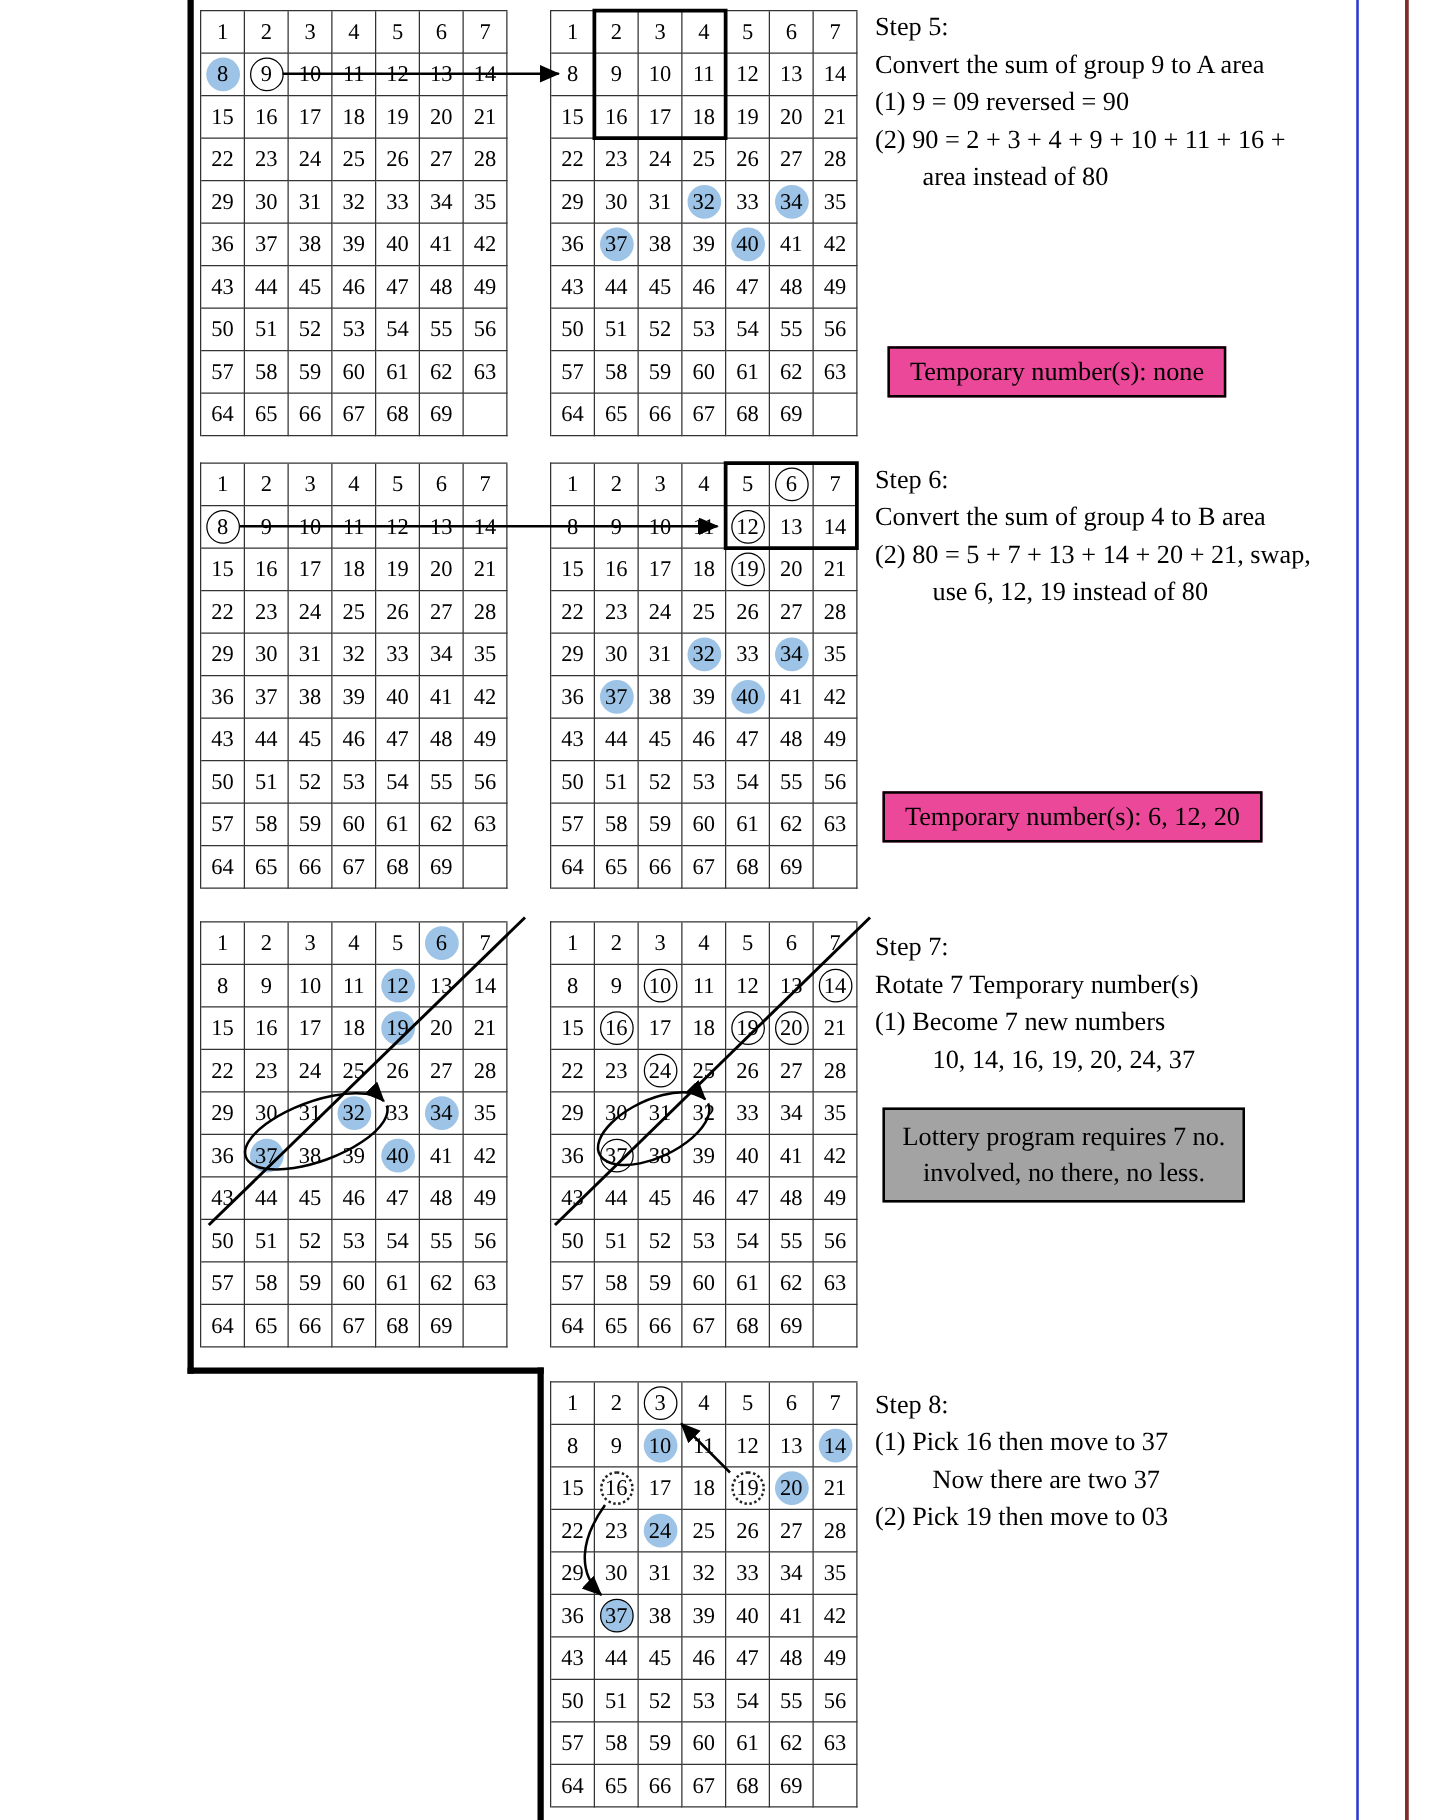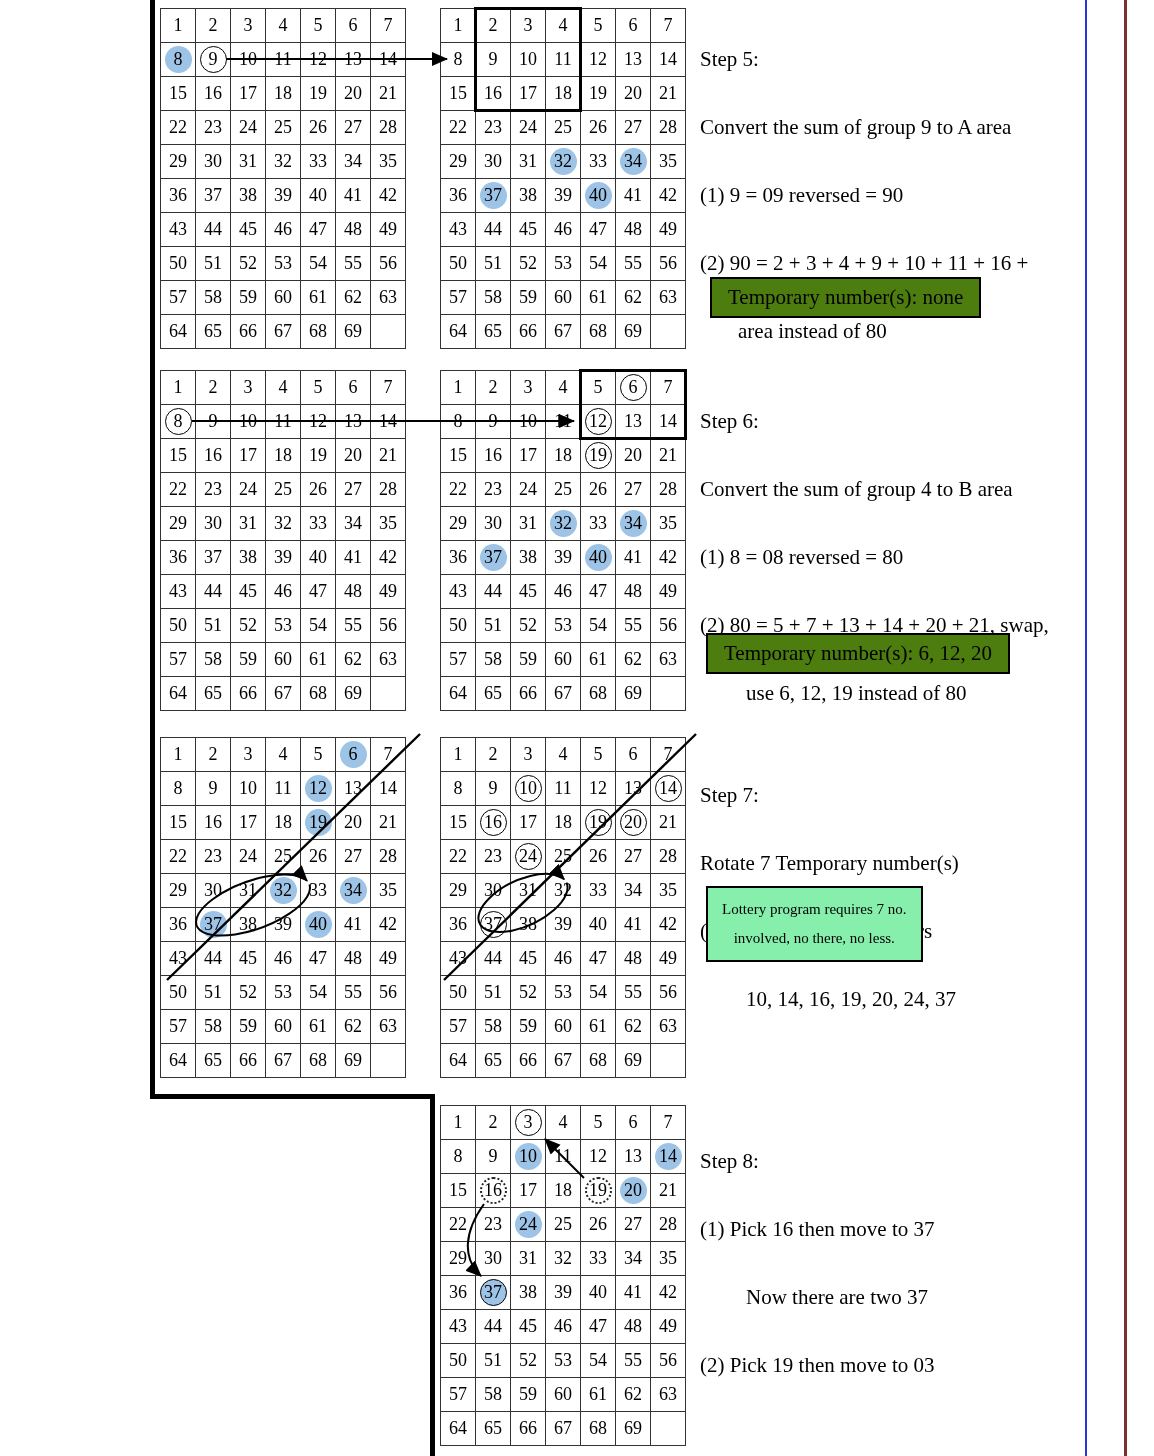--- a/index.html
+++ b/index.html
@@ -28,30 +28,30 @@
     width:27px; height:27px; display:flex; align-items:center; justify-content:center;
     border-radius:50%; box-sizing:border-box;
   }
   .num.blue { background:#9dc3e6; }
   .num.circ { border:1.8px solid #000; }
   .num.dotted { border:2px dotted #222; }
   .gbox { position:absolute; border:3px solid #000; box-sizing:border-box; pointer-events:none; }
 
   
   .tblock { position:absolute; font-size:21px; line-height:30px; width:450px; }
-  .tline { white-space:nowrap;margin-top:38px; }
+  .tline { white-space:nowrap; }
   .ind1 { padding-left:38px; }
   .ind2 { padding-left:46px; }
   .temp-box {
-    position:absolute; border:2px solid #000; background:#4d7c0f;
+    position:absolute; border:2px solid #000; background:#ec4899;
     font-size:21px; padding:6px 16px; white-space:nowrap;
   }
   .note-yellow {
-    position:absolute; background:#86efac; border:2px solid #000;
-    font-size:15px; line-height:29px; padding:7px 14px; text-align:center;
+    position:absolute; background:#a3a3a3; border:2px solid #000;
+    font-size:21px; line-height:29px; padding:7px 14px; text-align:center;
     white-space:nowrap;
   }
 
   
   .overlay { position:absolute; left:0; top:0; pointer-events:none; }
   .ln  { stroke:#000; stroke-width:2; fill:none; }
   .ln2 { stroke:#000; stroke-width:2.4; fill:none; }
 </style>
 </head>
 <body>
@@ -1561,21 +1561,20 @@
     <div class="tline">Convert the sum of group 9 to A area</div>
     <div class="tline">(1) 9 = 09 reversed = 90</div>
     <div class="tline">(2) 90 = 2 + 3 + 4 + 9 + 10 + 11 + 16 +</div>
     <div class="tline ind1">area instead of 80</div>
   </div>
   <div class="temp-box" style="left:710px;top:277px">Temporary number(s):  none</div>
 
   <div class="tblock" style="left:700px;top:368px">
     <div class="tline">Step 6:</div>
     <div class="tline">Convert the sum of group 4 to B area</div>
-    <div class="tline">(1)  8 = 08 reversed = 80</div>
     <div class="tline">(2) 80 = 5 + 7 + 13 + 14 + 20 + 21, swap,</div>
     <div class="tline ind2">use 6, 12, 19 instead of 80</div>
   </div>
   <div class="temp-box" style="left:706px;top:633px">Temporary number(s):  6, 12, 20</div>
 
   <div class="tblock" style="left:700px;top:742px">
     <div class="tline">Step 7:</div>
     <div class="tline">Rotate 7 Temporary number(s)</div>
     <div class="tline">(1)  Become 7 new numbers</div>
     <div class="tline ind2">10, 14, 16, 19, 20, 24, 37</div>

